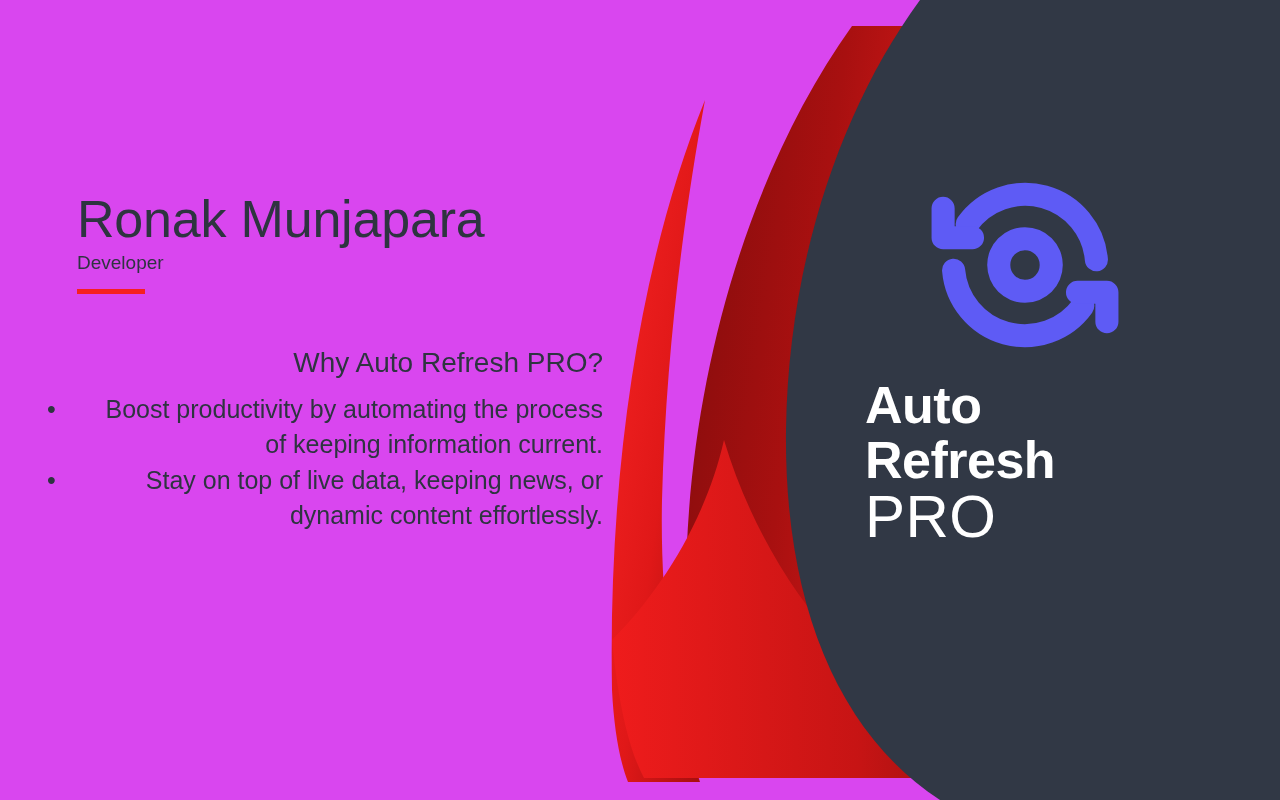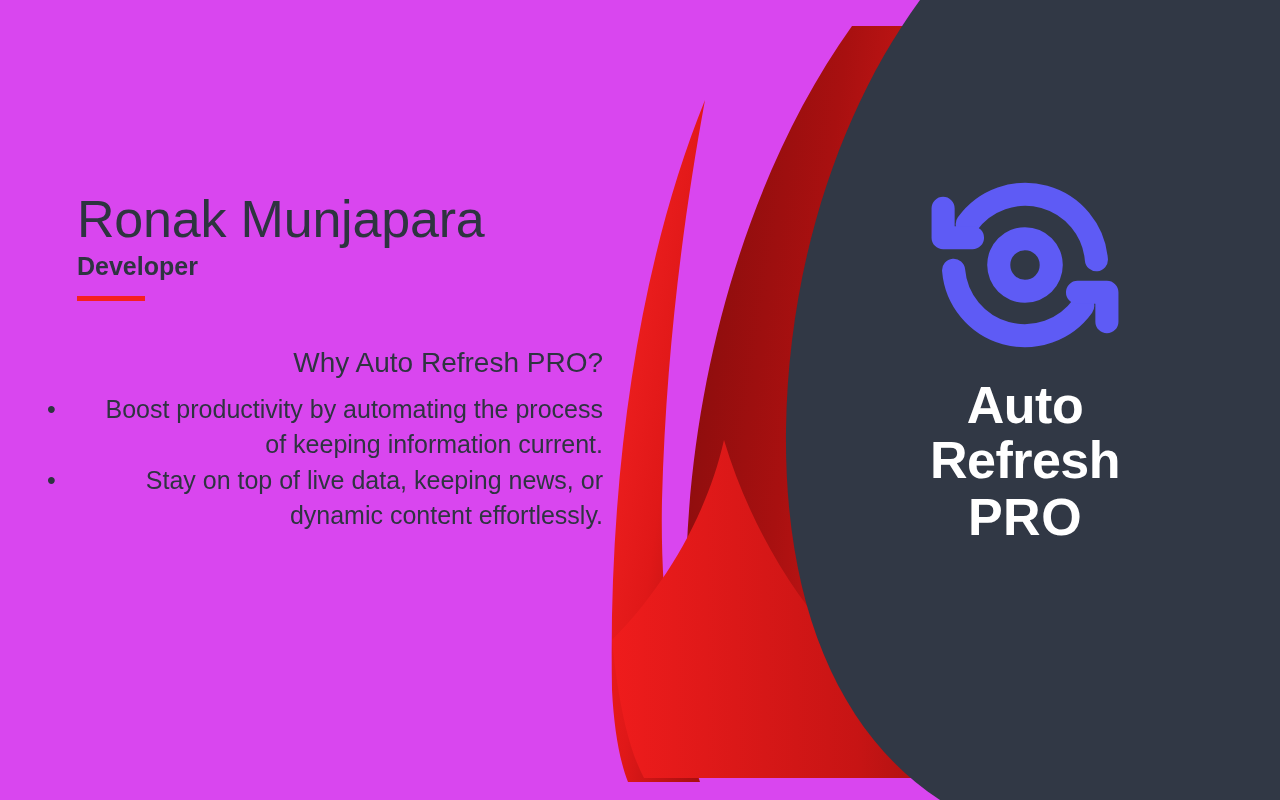--- a/index.html
+++ b/index.html
@@ -50,22 +50,22 @@
     font-size: 52px;
     font-weight: 400;
     line-height: 1.06;
     color: #2e3440;
     letter-spacing: -0.2px;
     white-space: nowrap;
   }
 
   .speaker-role {
     margin-top: 6px;
-    font-size: 25px;
-    font-weight: 700;
+    font-size: 19px;
+    font-weight: 400;
     line-height: 1.1;
     color: #2e3440;
   }
 
   .accent-rule {
     margin-top: 15px;
     width: 68px;
     height: 5px;
     background: #f62020;
   }
@@ -111,21 +111,21 @@
     line-height: 35.5px;
     color: #2e3440;
   }
 
   
   .logo-lockup {
     position: absolute;
     left: 865px;
     top: 160px;
     width: 320px;
-    text-align: center;
+    text-align: left;
   }
 
   .logo-mark {
     width: 210px;
     height: 210px;
     margin: 0 auto;
     display: block;
   }
 
   .logo-wordmark {
@@ -135,22 +135,22 @@
 
   .logo-line-1,
   .logo-line-2 {
     font-size: 52px;
     font-weight: 700;
     line-height: 55px;
     letter-spacing: -0.5px;
   }
 
   .logo-line-3 {
-    font-size: 52px;
-    font-weight: 700;
+    font-size: 60px;
+    font-weight: 400;
     line-height: 58px;
     letter-spacing: 0.5px;
   }
 </style>
 </head>
 <body>
 
 <div class="slide">
 
   <svg class="slide-art" viewBox="0 0 1280 800" preserveAspectRatio="none">

